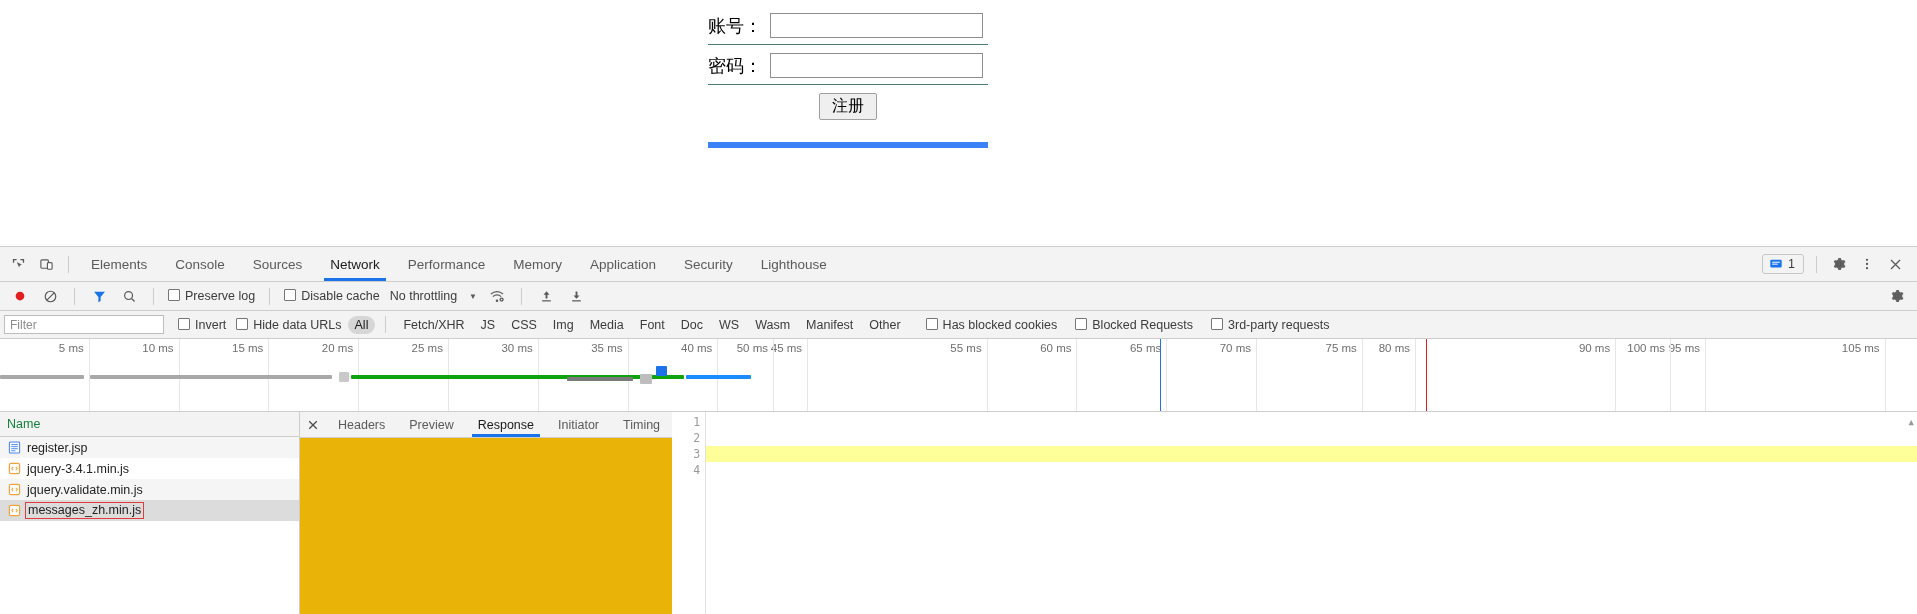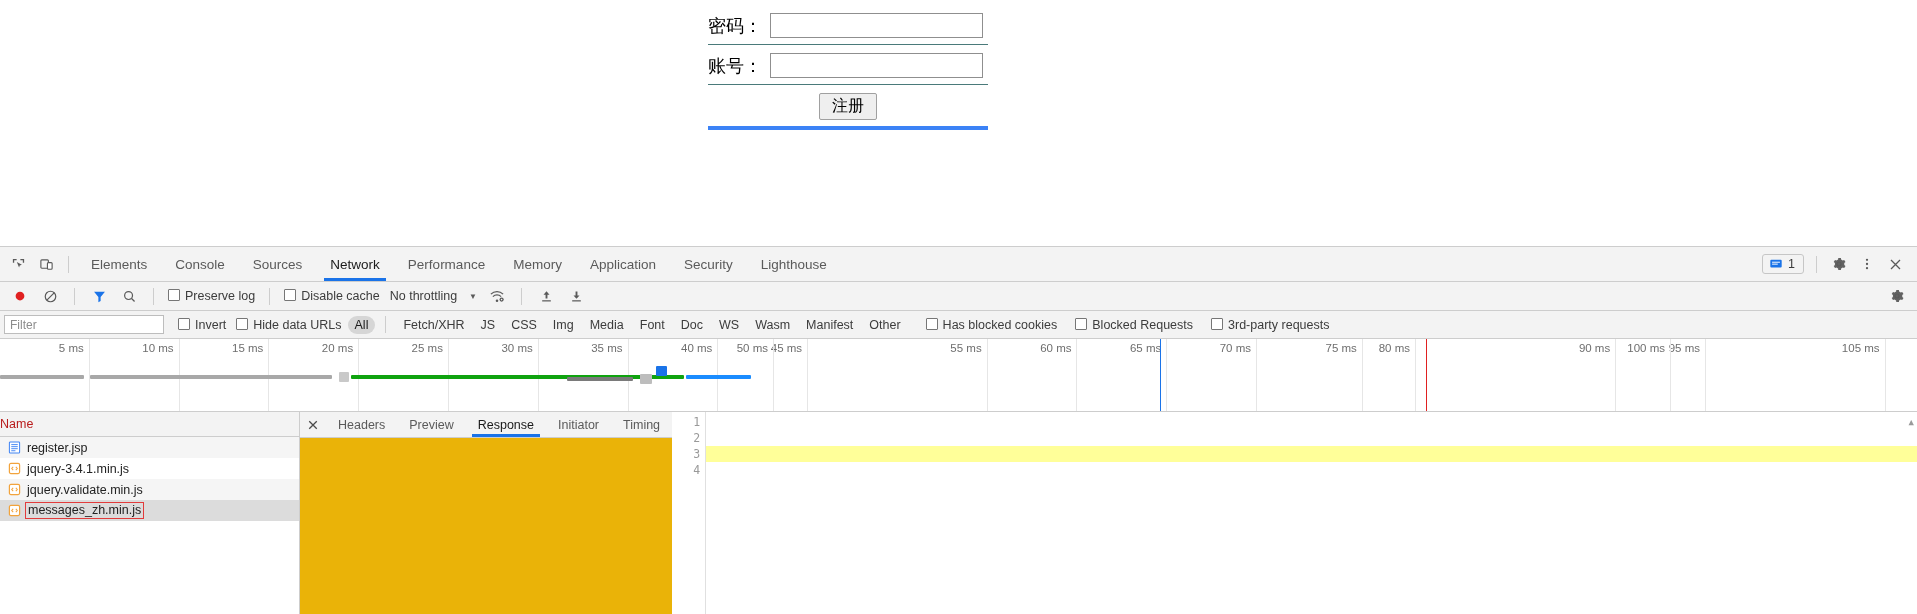--- a/index.html
+++ b/index.html
@@ -45,22 +45,22 @@
     border: 1px solid #8f8f8f;
     background: #fff;
     font-size: 14px;
     padding: 2px 4px;
     outline: none;
     font-family: "Liberation Sans", sans-serif;
   }
   .form-btn-row {
     display: flex;
     justify-content: center;
-    padding-bottom: 6px;
-    border-bottom: 4px solid #3b82f6;
+    padding-bottom: 22px;
+    border-bottom: 6px solid #3b82f6;
   }
   .submit-btn {
     font-size: 16px;
     font-family: "DejaVu Sans", sans-serif;
     padding: 2px 12px;
     background: #efefef;
     border: 1px solid #a0a0a0;
     color: #000;
     cursor: pointer;
     border-radius: 2px;
@@ -248,22 +248,23 @@
     min-width: 300px;
     border-right: 1px solid #cdcdcd;
     display: flex;
     flex-direction: column;
     background: #fff;
     overflow: hidden;
   }
   .name-header {
     height: 25px; min-height: 25px;
     display: flex; align-items: center;
+    padding-left: 7px;
     font-size: 12.5px;
-    color: #b91c1c;
+    color: #15803d;
     background: #f3f3f3;
     border-bottom: 1px solid #cdcdcd;
   }
   .req-row {
     height: 21px;
     display: flex; align-items: center;
     padding-left: 7px;
     gap: 6px;
     font-size: 12.5px;
     color: #222;
@@ -359,26 +360,26 @@
     color: #9a9a9a; font-size: 9px;
   }
   svg { display:block; }
 </style>
 </head>
 <body>
 
 <div class="page-area">
   <form class="reg-form">
     <div class="form-row">
+      <span class="form-label">账号：</span>
+      <input class="form-input" type="text" placeholder="" style="">
+    </div>
+    <div class="form-row">
       <span class="form-label">密码：</span>
       <input class="form-input" type="password" placeholder="" style="">
-    </div>
-    <div class="form-row">
-      <span class="form-label">账号：</span>
-      <input class="form-input" type="text" placeholder="" style="">
     </div>
     <div class="form-btn-row">
       <button type="button" class="submit-btn">注册</button>
     </div>
   </form>
 </div>
 
 <div class="devtools">
 
   <div class="dt-tabbar">

